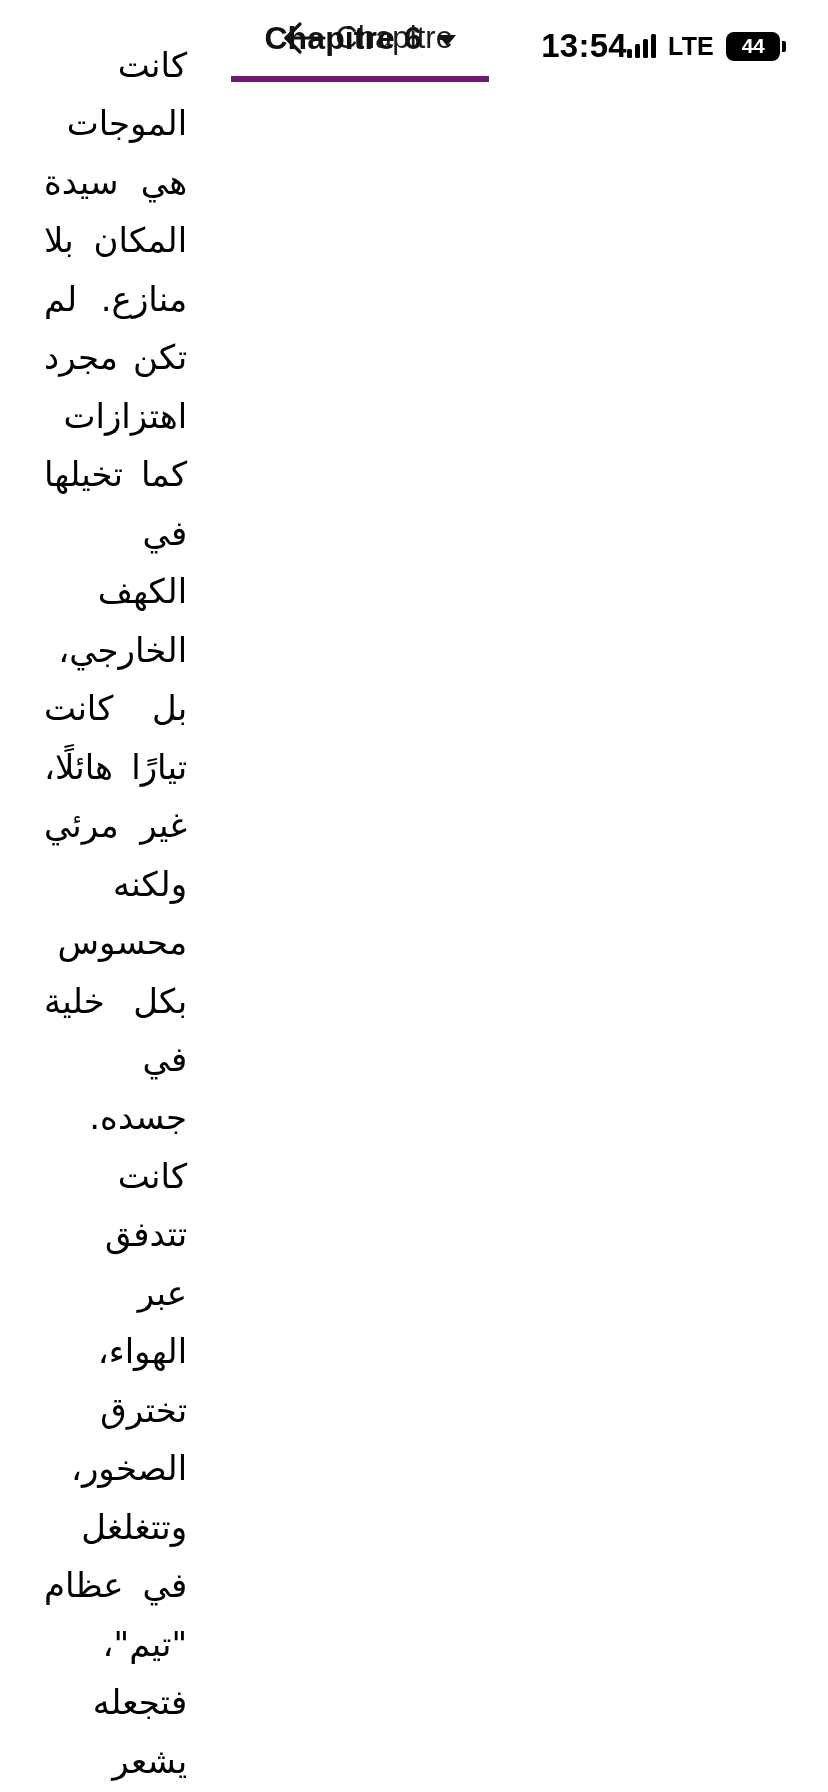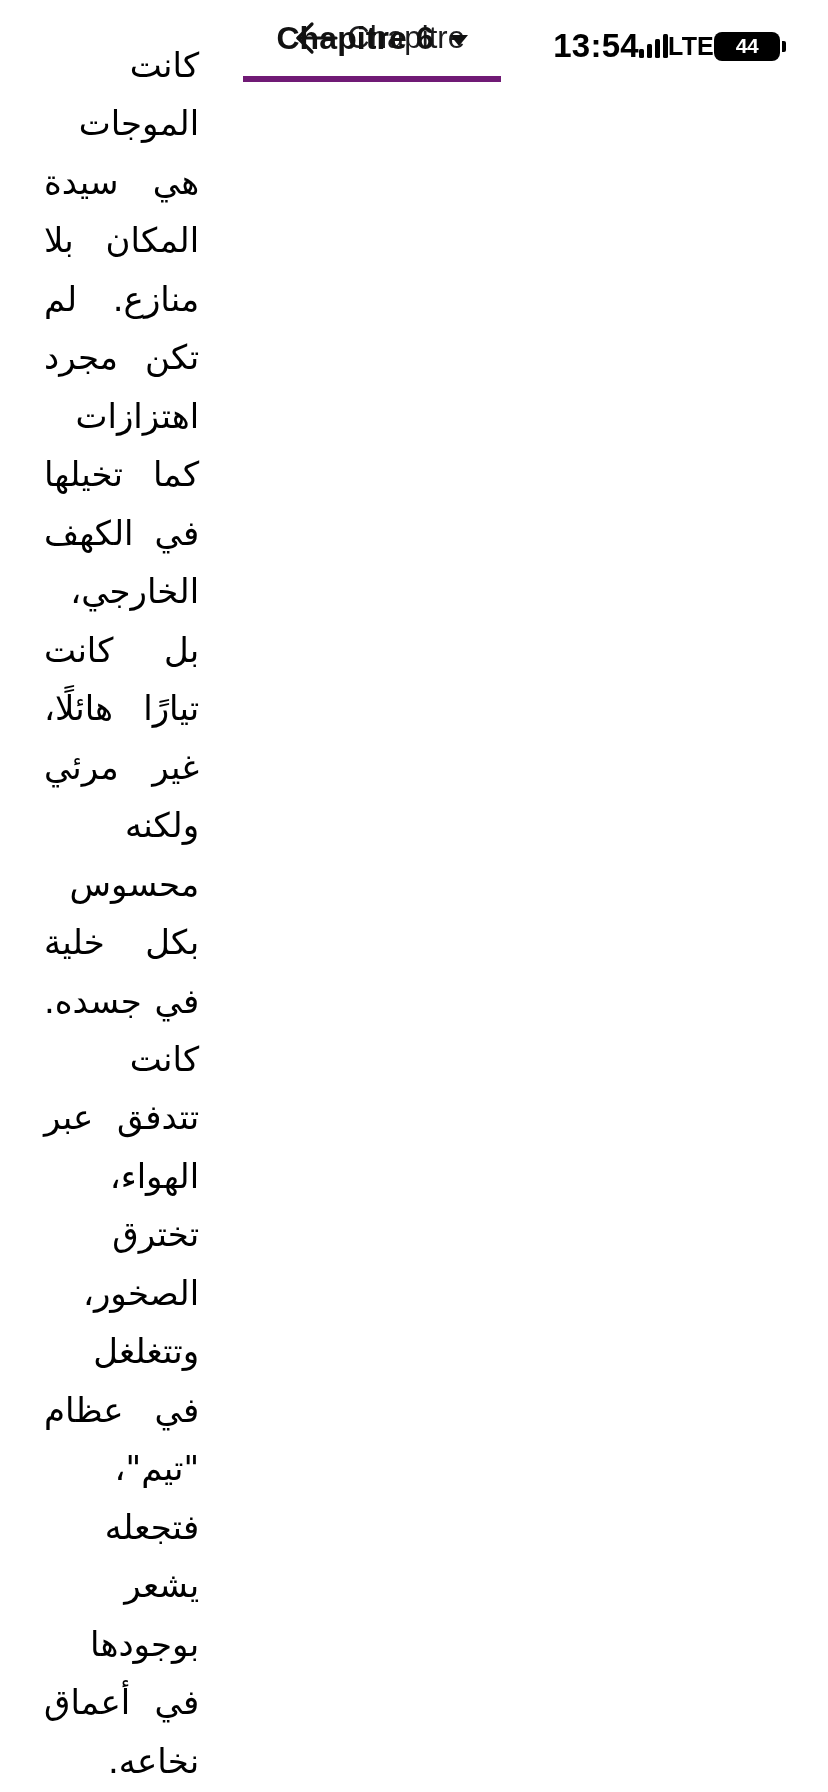--- a/index.html
+++ b/index.html
@@ -32,21 +32,21 @@
   .status-time {
     font-size: 33px;
     font-weight: 600;
     color: #000;
     letter-spacing: 0.3px;
     font-family: "Liberation Sans", sans-serif;
   }
   .status-right {
     display: flex;
     align-items: center;
-    gap: 0;
+    gap: 12px;
   }
   .signal-bars {
     display: flex;
     align-items: flex-end;
     gap: 3px;
     height: 24px;
   }
   .signal-bars i {
     display: block;
     width: 5px;
@@ -58,21 +58,21 @@
   .signal-bars i:nth-child(3) { height: 19px; }
   .signal-bars i:nth-child(4) { height: 24px; background: #000; }
   .lte-label {
     font-size: 25px;
     font-weight: 600;
     color: #000;
     letter-spacing: 0.2px;
   }
   .battery {
     position: relative;
-    width: 66px;
+    width: 54px;
     height: 29px;
     border-radius: 8px;
     background: #000;
     display: flex;
     align-items: center;
     justify-content: center;
   }
   .battery::after {
     content: "";
     position: absolute;

